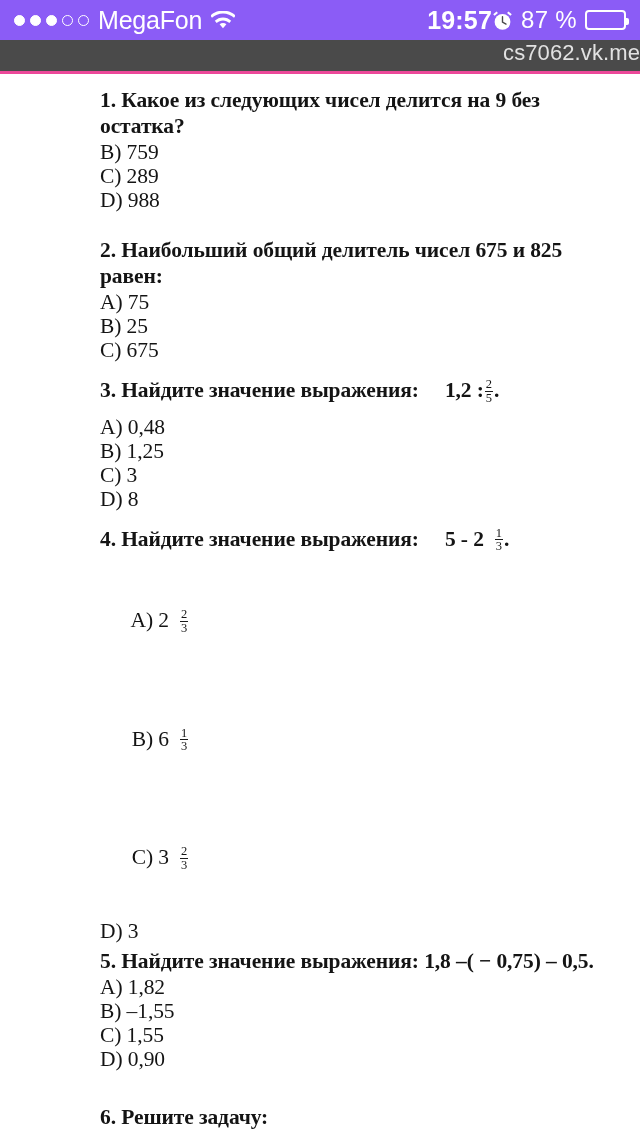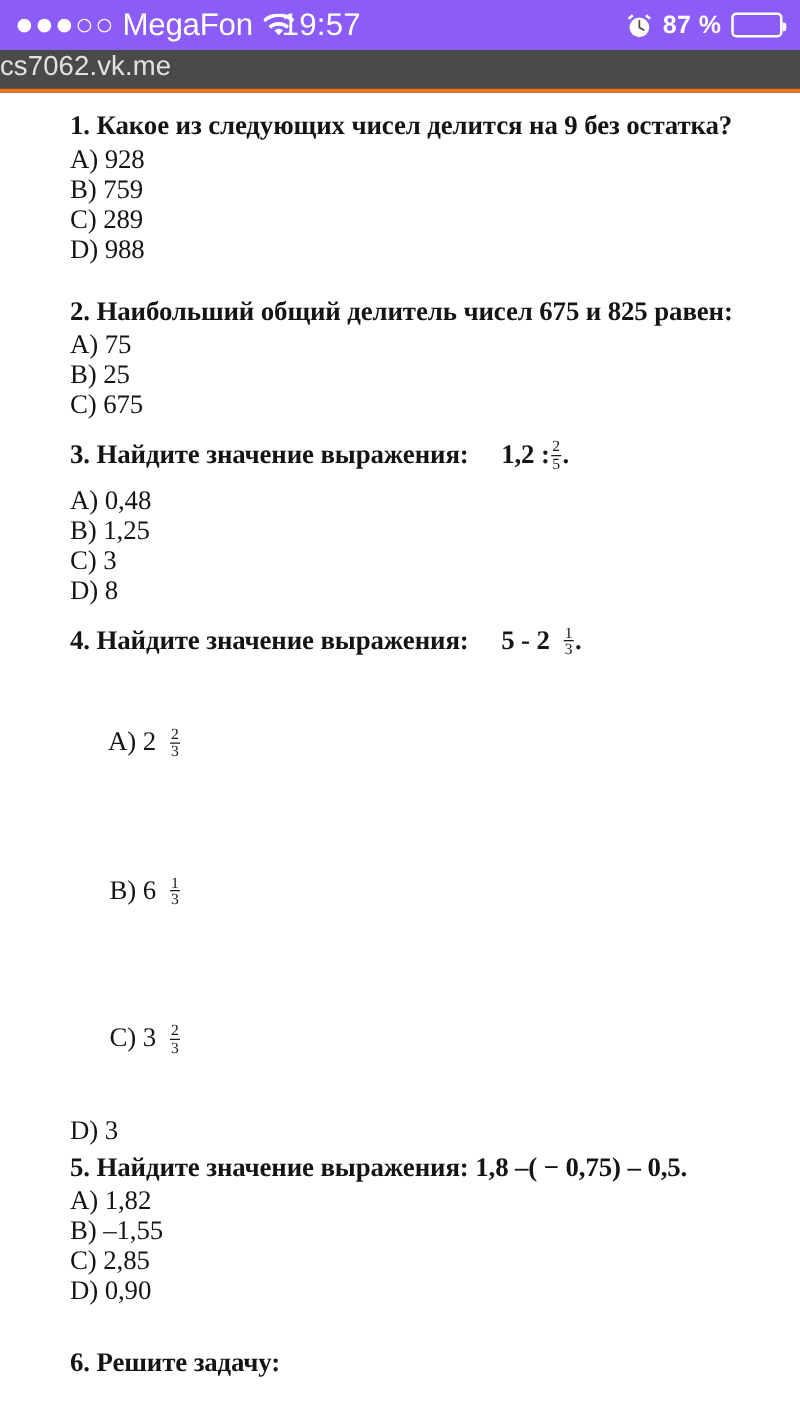--- a/index.html
+++ b/index.html
@@ -64,39 +64,39 @@
   }
 
   .wifi-icon {
     width: 24px;
     height: 18px;
     display: block;
   }
 
   #status-center {
     flex: 1 1 auto;
-    text-align: left;
+    text-align: right;
     font-size: 25px;
-    font-weight: 400;
+    font-weight: 700;
     letter-spacing: 0.2px;
     margin-left: -10px;
   }
 
   #status-right {
     display: flex;
     align-items: center;
     gap: 8px;
     flex: 0 0 auto;
   }
 
   .alarm-icon { width: 21px; height: 21px; display: block; }
 
   #battery-percent {
-    font-size: 20px;
-    font-weight: 700;
+    font-size: 24px;
+    font-weight: 400;
     letter-spacing: 0.3px;
   }
 
   .battery {
     position: relative;
     width: 41px;
     height: 20px;
     border: 2px solid #ffffff;
     border-radius: 4px;
     padding: 2px;
@@ -115,36 +115,36 @@
     height: 100%;
     background: #ffffff;
     border-radius: 1px;
   }
 
   
   #url-bar {
     height: 34px;
     display: flex;
     align-items: flex-start;
-    justify-content: flex-start;
+    justify-content: flex-end;
     background: #4a4a4a;
-    border-bottom: 3px solid #f97316;
+    border-bottom: 3px solid #ec4899;
   }
   #url-text {
     font-family: "Liberation Sans", "DejaVu Sans", sans-serif;
     font-size: 22px;
     color: #e2e2e2;
     line-height: 26px;
     letter-spacing: 0.1px;
   }
 
   
   #page-content {
     background: #ffffff;
-    padding: 14px 22px 0 56px;
+    padding: 14px 22px 0 100px;
     width: 640px;
     height: 1062px;
     overflow: hidden;
   }
 
   .question-block { margin-bottom: 0; }
 
   .q-prompt {
     font-weight: bold;
     font-size: 21.5px;
@@ -236,21 +236,20 @@
 
   <div id="url-bar">
     <span id="url-text">cs7062.vk.me</span>
   </div>
 </div>
 
 <div id="page-content">
 
   <div class="question-block">
     <div class="q-prompt">1. Какое из следующих чисел делится на 9 без остатка?</div>
-    <div class="option">A) 928</div>
     <div class="option">B) 759</div>
     <div class="option">C) 289</div>
     <div class="option">D) 988</div>
   </div>
 
   <div class="gap-md"></div>
 
   <div class="question-block">
     <div class="q-prompt">2. Наибольший общий делитель чисел 675 и 825 равен:</div>
     <div class="option">A) 75</div>
@@ -297,21 +296,21 @@
 
     <div class="option">D) 3</div>
   </div>
 
   <div class="gap-xs"></div>
 
   <div class="question-block">
     <div class="q-prompt">5. Найдите значение выражения: 1,8 –( − 0,75) – 0,5.</div>
     <div class="option">A) 1,82</div>
     <div class="option">B) –1,55</div>
-    <div class="option">C) 2,85</div>
+    <div class="option">C) 1,55</div>
     <div class="option">D) 0,90</div>
   </div>
 
   <div class="gap-lg"></div>
 
   <div class="question-block">
     <div class="q-prompt">6. Решите задачу:</div>
 
   </div>
 

